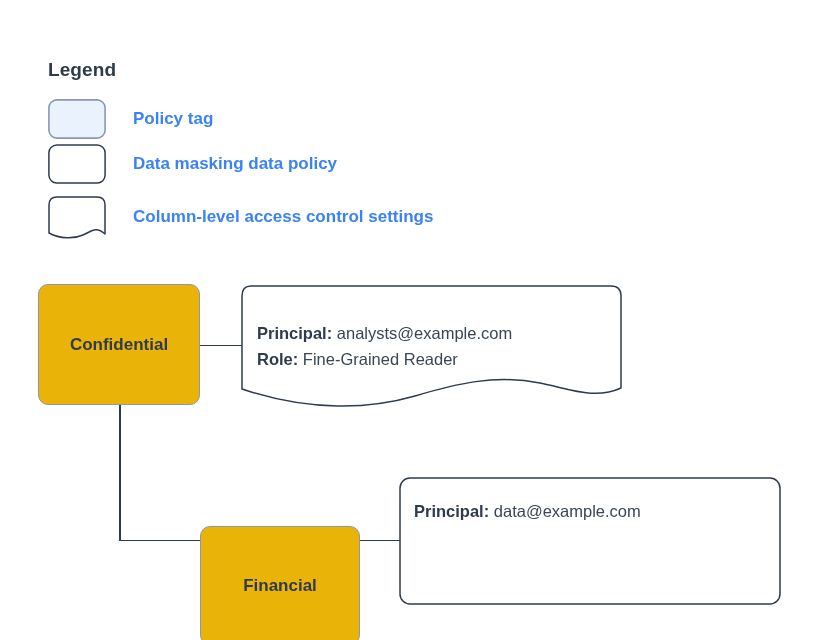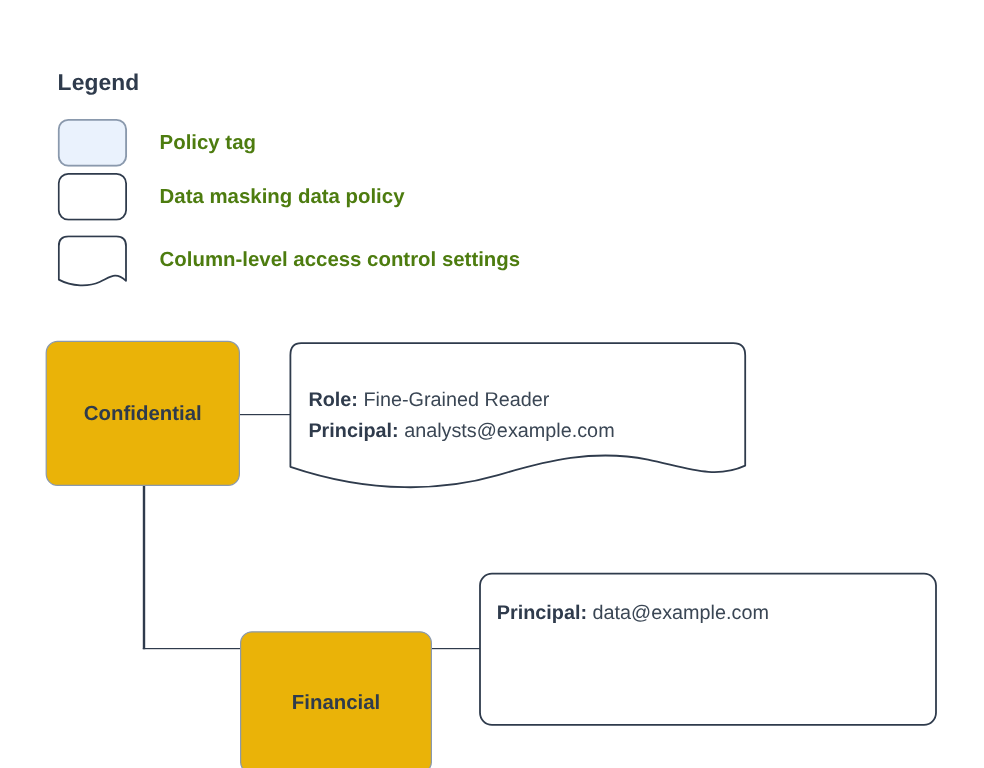--- a/index.html
+++ b/index.html
@@ -38,21 +38,21 @@
     left: 0;
     top: 0;
     width: 58px;
     height: 40px;
   }
   .legend-label {
     position: absolute;
     left: 85px;
     font-size: 17px;
     font-weight: bold;
-    color: #4d7c0f;
+    color: #3b82f6;
     white-space: nowrap;
   }
 
   
   .node {
     position: absolute;
     background: #eab308;
     border: 1.6px solid #8a99ad;
     border-radius: 10px;
     display: flex;
@@ -135,26 +135,26 @@
 
   <svg class="abs" style="left:240px; top:284px;" width="386" height="130" viewBox="0 0 386 130">
     <path d="M 11,2 L 371,2 Q 381,2 381,12 L 381,104
              C 355,116 330,105 300,99
              C 255,90 215,100 175,112
              C 130,125 70,128 2,105
              L 2,12 Q 2,2 11,2 Z" fill="#ffffff" stroke="#2f3b4c" stroke-width="1.5" stroke-linejoin="round"></path>
   </svg>
   <div class="callout-text" style="left:257px; top:320px;">
     <div>
+      <b>Principal:</b>
+      <span>analysts@example.com</span>
+    </div>
+    <div>
       <b>Role:</b>
       <span>Fine-Grained Reader</span>
-    </div>
-    <div>
-      <b>Principal:</b>
-      <span>analysts@example.com</span>
     </div>
   </div>
 
   <svg class="abs" style="left:398px; top:476px;" width="384" height="130" viewBox="0 0 384 130">
     <rect x="2" y="2" width="380" height="126" rx="10" ry="10" fill="#ffffff" stroke="#2f3b4c" stroke-width="1.5"></rect>
   </svg>
   <div class="callout-text" style="left:414px; top:498px;">
     <div>
       <b>Principal:</b>
       <span>data@example.com</span>

